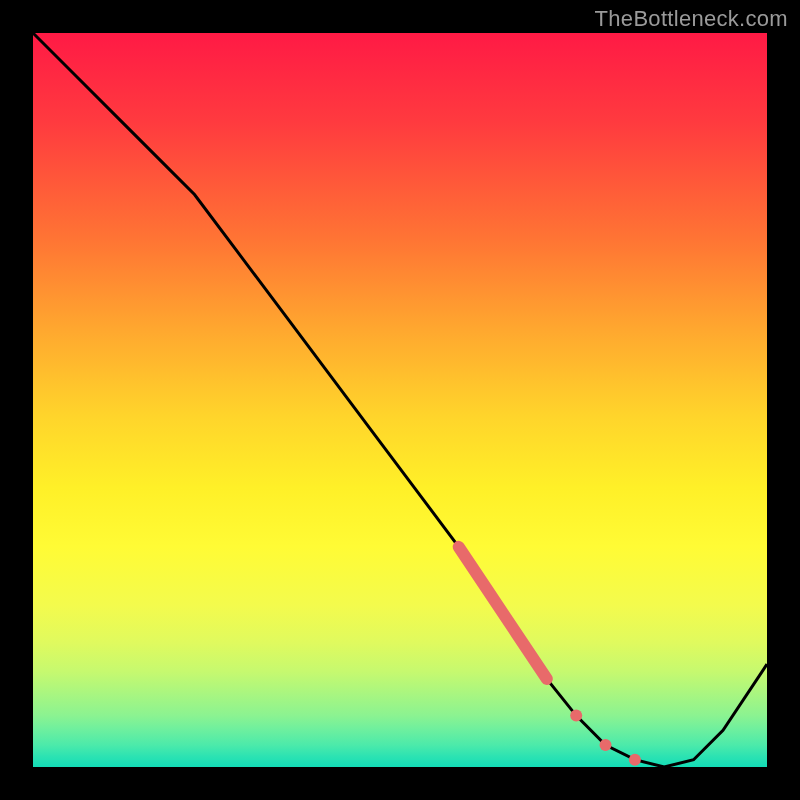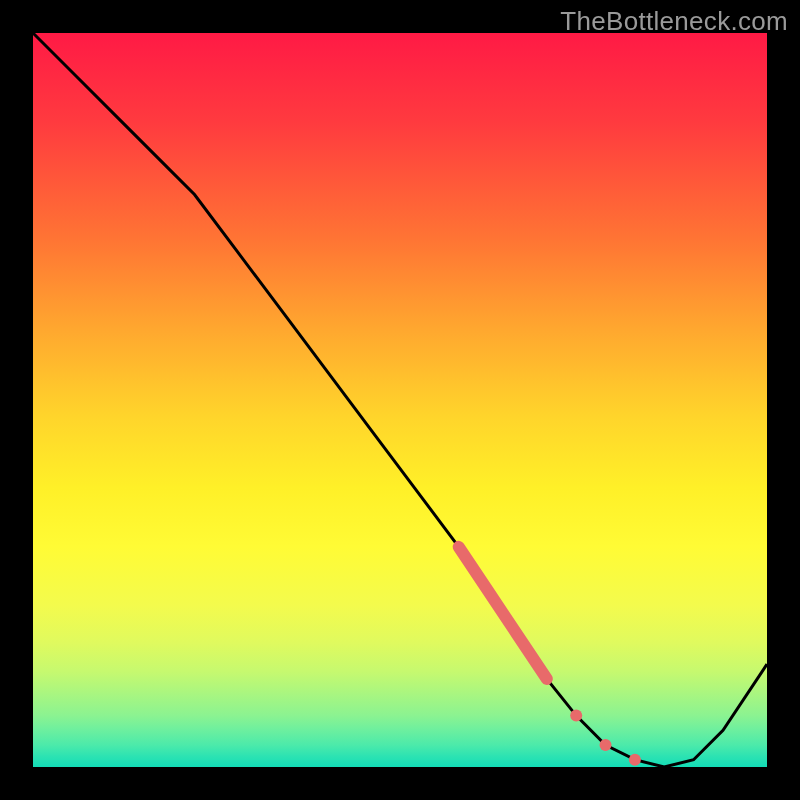--- a/index.html
+++ b/index.html
@@ -44,21 +44,21 @@
       #4ceaaa 97%,
       #2de3b2 98.5%,
       #13dcb7 100%
     );
   }
   .watermark {
     position: absolute;
     top: 6px;
     right: 12px;
     color: #9a9a9a;
-    font-size: 26px;
+    font-size: 22px;
     font-weight: 500;
     letter-spacing: 0.3px;
     user-select: none;
   }
   svg.curve {
     position: absolute;
     left: 0;
     top: 0;
     width: 734px;
     height: 734px;

